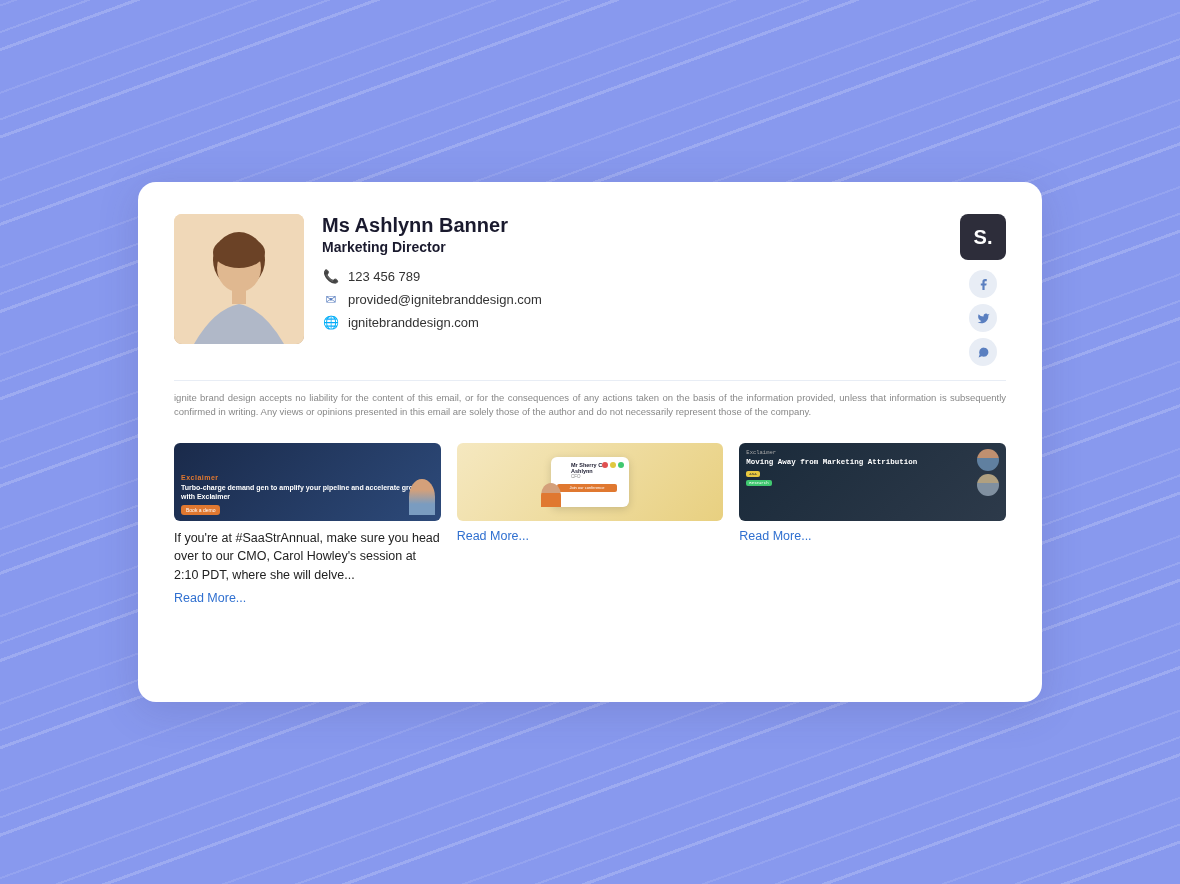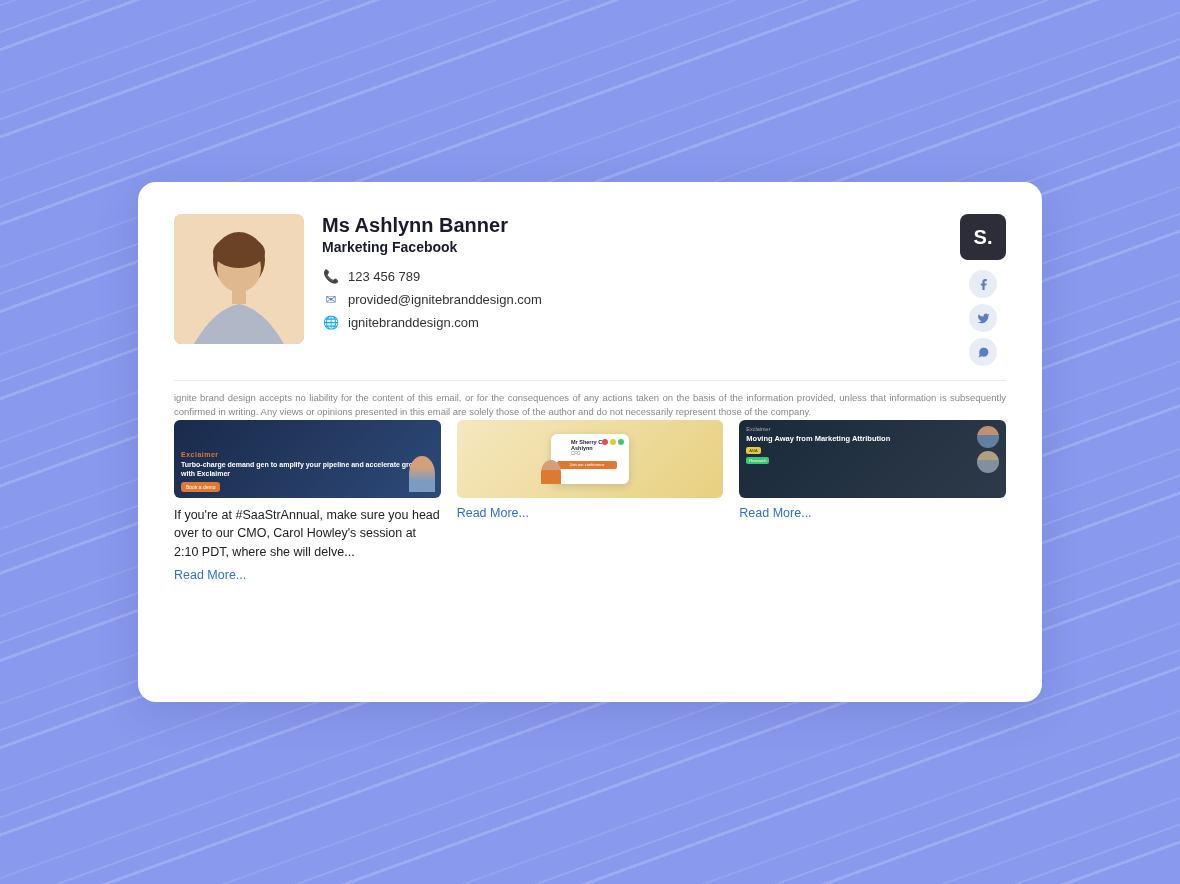--- a/index.html
+++ b/index.html
@@ -140,21 +140,21 @@
       cursor: pointer;
       color: #5a7fc0;
       font-size: 13px;
     }
 
     .disclaimer {
       font-size: 9.5px;
       color: #888;
       line-height: 1.5;
       text-align: justify;
-      margin-bottom: 0;
+      margin-bottom: 23px;
       border-top: 1px solid #e8edf5;
       padding-top: 10px;
     }
 
     .fb-line {
       font-size: 13px;
       color: #222;
       margin-bottom: 14px;
     }
 
@@ -321,20 +321,21 @@
       background: linear-gradient(135deg, #1a2a3a 0%, #2d3a4a 100%);
     }
 
     .thumb-3-content {
       position: absolute;
       inset: 0;
       display: flex;
       align-items: flex-start;
       padding: 6px 7px;
       gap: 2px;
+      font-family: Liberation Mono, monospace;
     }
 
     .thumb-3-text-area {
       flex: 1;
     }
 
     .thumb-3-brand {
       font-size: 5.5px;
       color: #aaa;
       margin-bottom: 2px;
@@ -427,21 +428,21 @@
         <ellipse cx="65" cy="38" rx="26" ry="16" fill="#6b4226"></ellipse>
 
         <path d="M20 130 Q40 95 65 90 Q90 95 110 130 Z" fill="#b0b8c8"></path>
 
         <rect x="58" y="72" width="14" height="18" fill="#e0b890"></rect>
       </svg>
     </div>
 
     <div class="signature-info">
       <div class="sig-name">Ms Ashlynn Banner</div>
-      <div class="sig-title">Marketing Facebook</div>
+      <div class="sig-title">Marketing Director</div>
       <div class="sig-contact">
         <div class="sig-contact-item">
           <span class="contact-icon">📞</span>
           <span>123 456 789</span>
         </div>
         <div class="sig-contact-item">
           <span class="contact-icon">✉</span>
           <span>provided@ignitebranddesign.com</span>
         </div>
         <div class="sig-contact-item">

